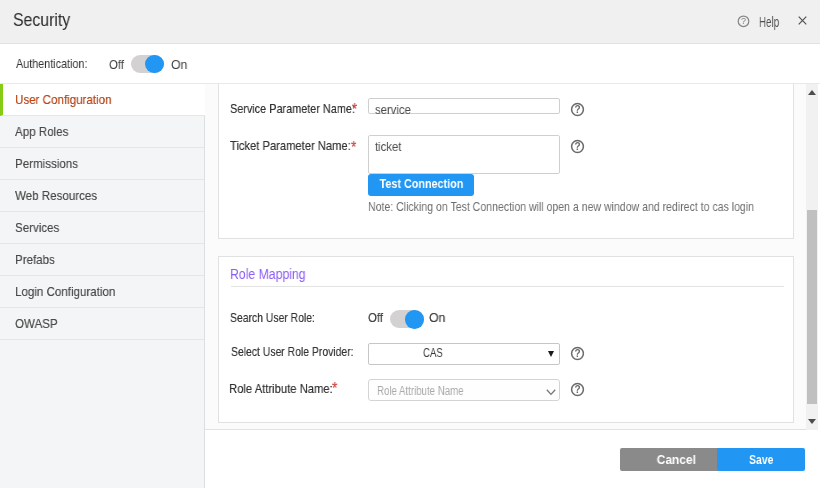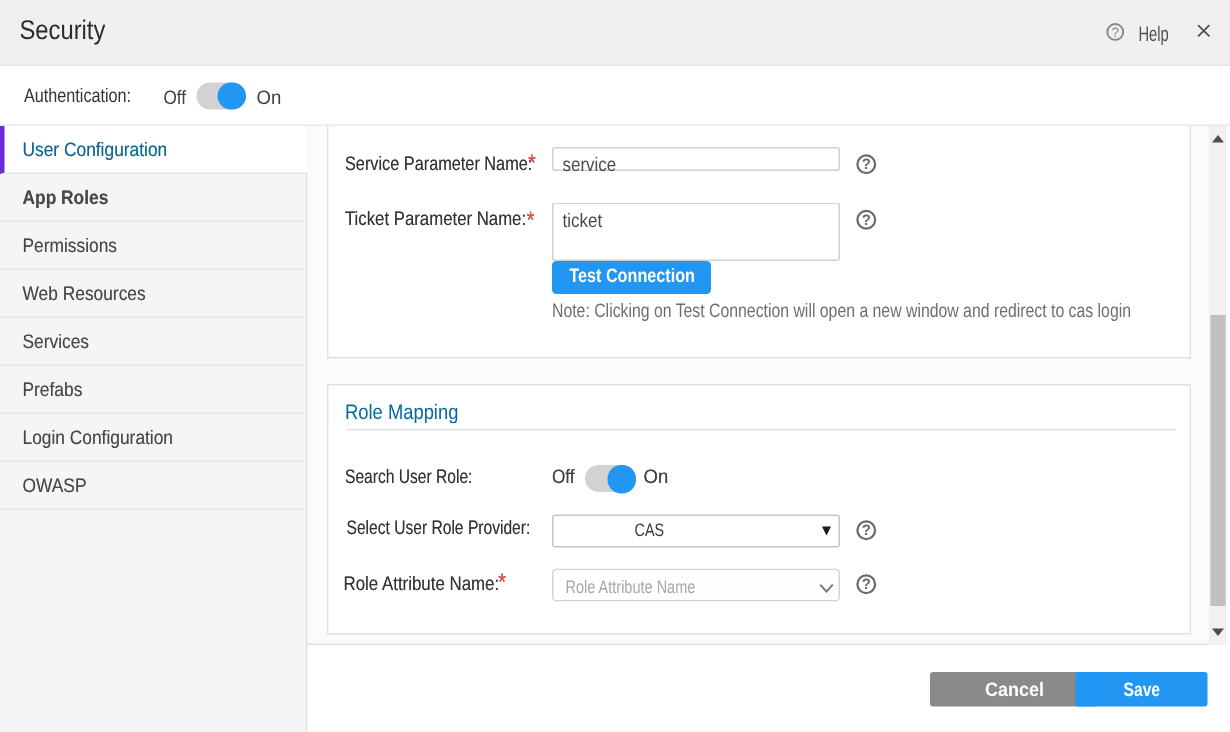--- a/index.html
+++ b/index.html
@@ -19,36 +19,36 @@
 #authlbl { left:16px; top:56px; font-size:13px; color:#333; }
 #authoff { left:109px; top:56.5px; font-size:13px; color:#404040; }
 #authon  { left:170.5px; top:56.5px; font-size:13px; color:#404040; }
 
 .track { background:#d3d1d1; border-radius:9px; }
 .knob  { background:#2196f3; border-radius:50%; }
 
 
 #side { left:0; top:84px; width:205px; height:404px; background:#f4f5f6; border-right:1px solid #dcdfe0; }
 .sitem { position:absolute; left:0; width:205px; height:32px; border-bottom:1px solid #e4e6e7; font-size:13px; color:#484848; text-shadow:0 0 .3px rgba(72,72,72,.5); line-height:31px; padding-left:15px; }
-.sitem.active { background:#fff; color:#0369a1; border-left:3px solid #6d28d9; padding-left:12px; }
+.sitem.active { background:#fff; color:#c2410c; border-left:3px solid #84cc16; padding-left:12px; }
 
 
 #view { left:205px; top:84px; width:613px; height:346px; background:#fbfbfb; border-bottom:1px solid #dde2e6; }
 .panel { position:absolute; background:#fff; border:1px solid #e1e1e1; }
 #panel1 { left:218px; top:84px; width:576px; height:155px; border-top:none; }
 #panel2 { left:218px; top:256px; width:576px; height:167px; }
 
 .flabel { position:absolute; font-size:13px; color:#333; line-height:13px; text-shadow:0 0 .3px rgba(51,51,51,.55); }
 .ast { color:#e8433d; font-size:16px; }
 .input { position:absolute; background:#fff; border:1px solid #cfcfcf; border-radius:2px; font-size:13px; color:#4a4a4a; line-height:21px; padding-left:5.5px; }
 
 #testbtn { left:368px; top:174px; width:106px; height:22px; background:#2196f3; border-radius:3px; color:#fff; font-size:13px; font-weight:bold; text-align:center; line-height:20px; }
 #note { left:368px; top:200px; font-size:13px; line-height:13px; color:#6e6e6e; }
 
-#rmtitle { left:229.5px; top:267px; font-size:14px; line-height:14px; color:#0369a1; }
+#rmtitle { left:229.5px; top:267px; font-size:14px; line-height:14px; color:#8b5cf6; }
 #rmhr { left:231px; top:286px; width:553px; height:1px; background:#e3e3e3; }
 
 #sel { left:368px; top:343px; width:192px; height:22px; background:#fff; border:1px solid #c6c6c6; border-radius:2px; }
 #seltxt { left:379px; top:347px; font-size:12px; line-height:12px; color:#3a3a3a;margin-left:44px; }
 #selarrow { left:547.5px; top:351px; width:0; height:0; border-left:3px solid transparent; border-right:3px solid transparent; border-top:6px solid #1a1a1a; }
 
 #rainput { left:368px; top:379px; width:192px; height:22px; background:#fefefe; border:1px solid #d4d4d4; border-radius:3px; }
 #raph { left:377px; top:385px; font-size:12px; line-height:12px; color:#a8a8a8; }
 
 
@@ -81,21 +81,21 @@
 
   <div class="abs" id="authrow"></div>
   <div class="abs" id="authlbl"><span class="t" style="transform:scaleX(.83)">Authentication:</span></div>
   <div class="abs" id="authoff"><span class="t" style="transform:scaleX(.88)">Off</span></div>
   <div class="abs track" style="left:130.5px; top:55px; width:33.5px; height:17.8px;"></div>
   <div class="abs knob" style="left:145.4px; top:54.7px; width:18.5px; height:18.5px;"></div>
   <div class="abs" id="authon"><span class="t" style="transform:scaleX(.95)">On</span></div>
 
   <div class="abs" id="side"></div>
   <div class="sitem active" style="top:84px;"><span class="t" style="transform:scaleX(.89)">User Configuration</span></div>
-  <div class="sitem" style="top:116px;font-weight:bold;"><span class="t" style="transform:scaleX(.89)">App Roles</span></div>
+  <div class="sitem" style="top:116px;"><span class="t" style="transform:scaleX(.89)">App Roles</span></div>
   <div class="sitem" style="top:148px;"><span class="t" style="transform:scaleX(.89)">Permissions</span></div>
   <div class="sitem" style="top:180px;"><span class="t" style="transform:scaleX(.89)">Web Resources</span></div>
   <div class="sitem" style="top:212px;"><span class="t" style="transform:scaleX(.89)">Services</span></div>
   <div class="sitem" style="top:244px;"><span class="t" style="transform:scaleX(.89)">Prefabs</span></div>
   <div class="sitem" style="top:276px;"><span class="t" style="transform:scaleX(.89)">Login Configuration</span></div>
   <div class="sitem" style="top:308px;"><span class="t" style="transform:scaleX(.89)">OWASP</span></div>
 
   <div class="abs" id="view"></div>
   <div class="panel" id="panel1"></div>
   <div class="panel" id="panel2"></div>

